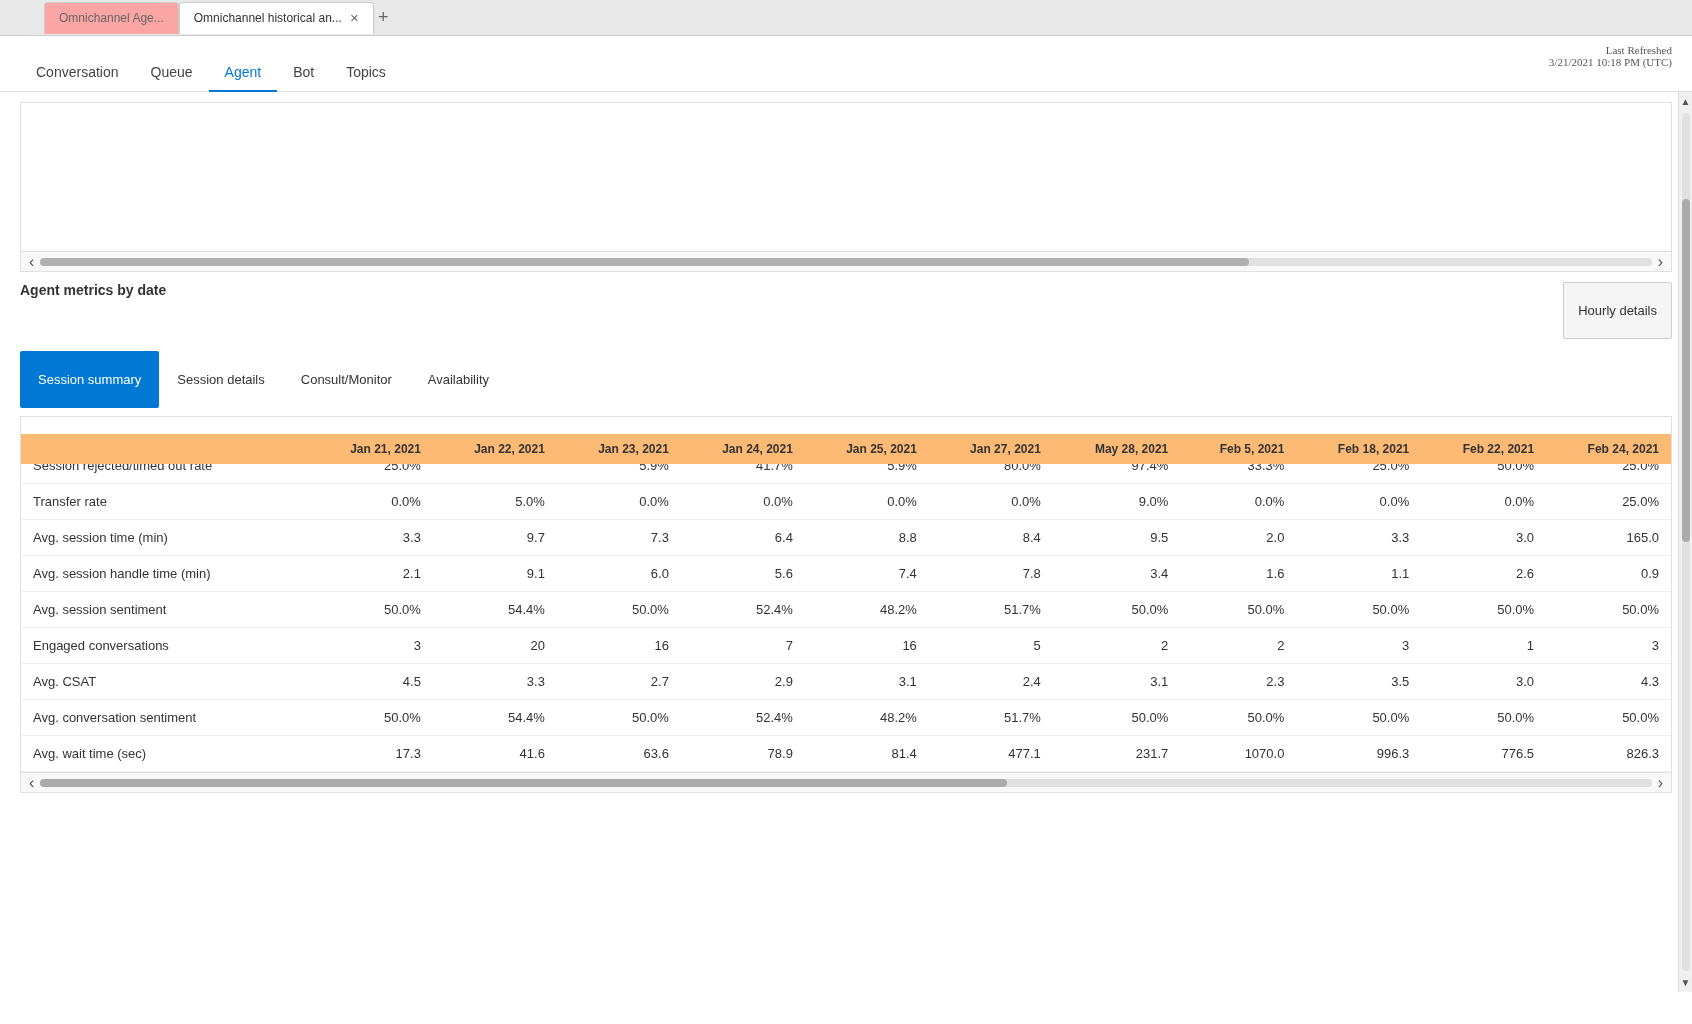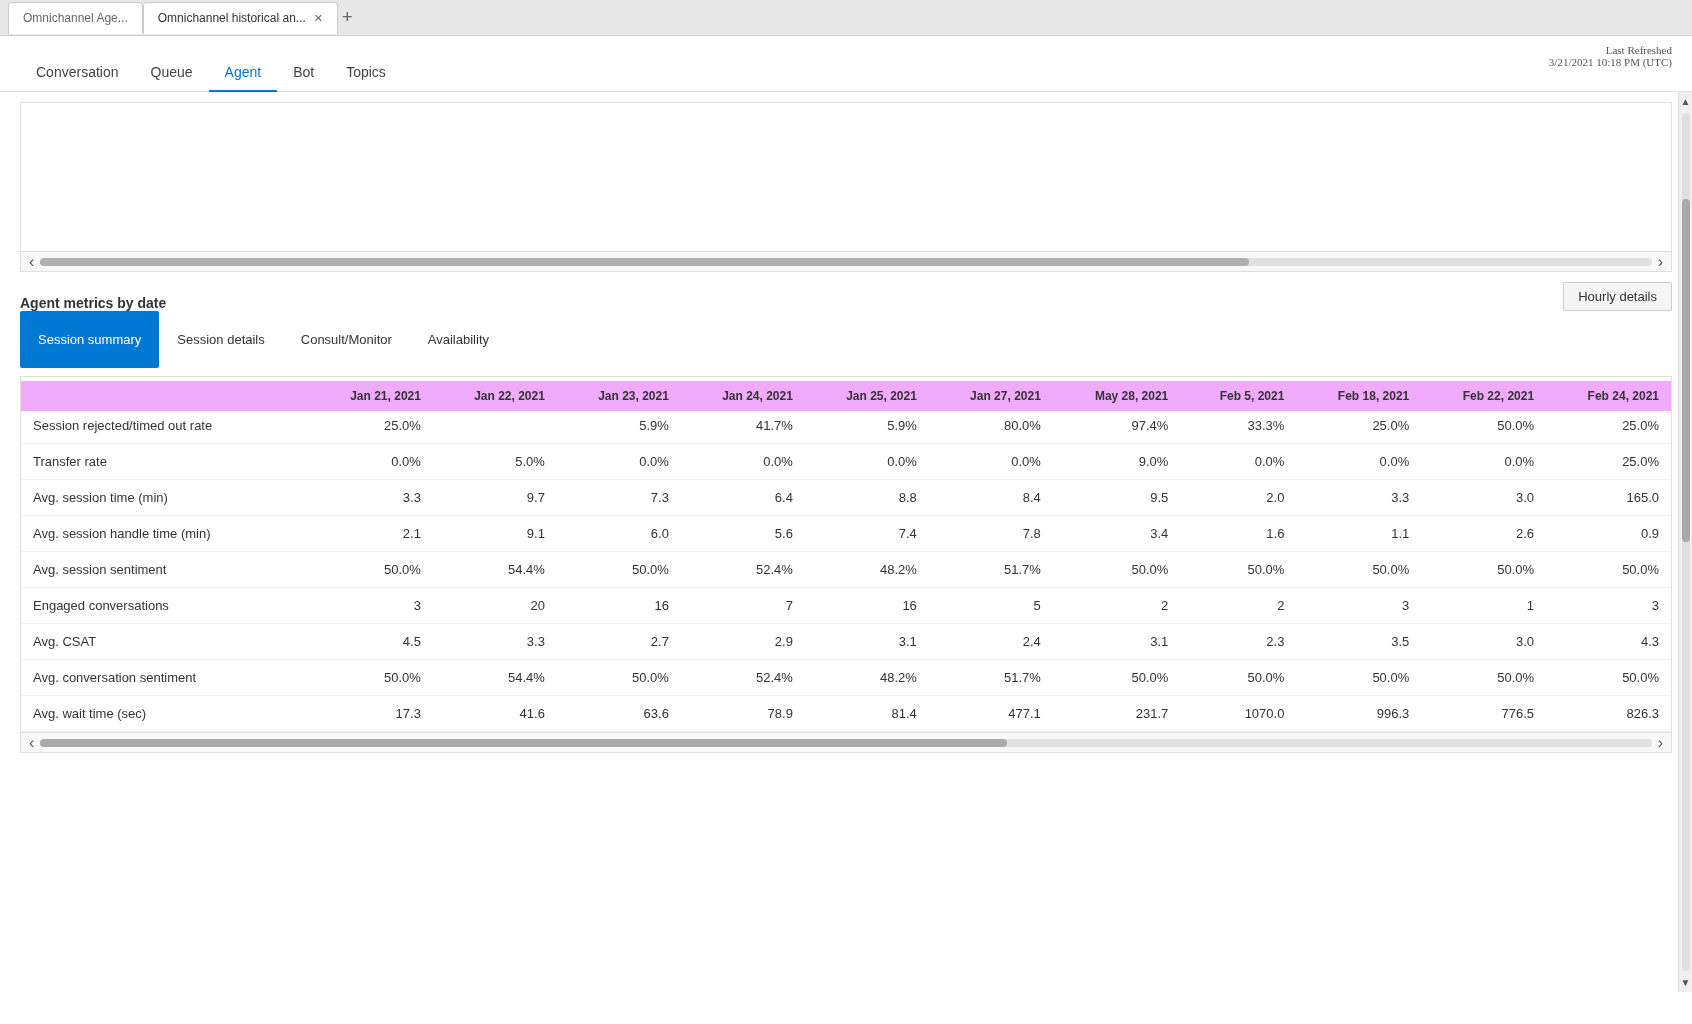--- a/index.html
+++ b/index.html
@@ -5,21 +5,21 @@
     * { box-sizing: border-box; margin: 0; padding: 0; }
     body { font-family: 'Segoe UI', Arial, sans-serif; font-size: 13px; background: #f5f5f5; color: #333; overflow: hidden; height: 1024px; width: 1692px; }
 
     
     .browser-tabs {
       display: flex; align-items: center; background: #e8e8e8; height: 36px; padding: 0 8px; border-bottom: 1px solid #ccc;
     }
     .tab {
       display: flex; align-items: center; padding: 0 14px; height: 32px; background: #f5f5f5; border: 1px solid #ccc; border-bottom: none; border-radius: 4px 4px 0 0; font-size: 12px; cursor: pointer; max-width: 200px; white-space: nowrap; overflow: hidden; text-overflow: ellipsis;
     }
-    .tab.inactive { background: #ffffff; color: #666; }
+    .tab.inactive { background: #fca5a5; color: #666; margin-left: 36px; }
     .tab.active { background: #fff; }
     .tab-close { margin-left: 8px; font-size: 11px; color: #666; cursor: pointer; }
     .tab-add { margin-left: 4px; font-size: 18px; color: #666; cursor: pointer; background: none; border: none; }
 
     
     .app { background: #fff; height: calc(1024px - 36px); display: flex; flex-direction: column; }
 
     
     .top-nav {
       display: flex; align-items: flex-end; padding: 0 20px; border-bottom: 1px solid #e0e0e0; height: 56px; position: relative;
@@ -31,43 +31,43 @@
     .last-refreshed {
       position: absolute; right: 20px; top: 8px; text-align: right; font-size: 11px; color: #555; font-family: Liberation Serif, serif;
     }
 
     
     .content { flex: 1; overflow-y: auto; padding: 0; background: #fff; }
 
     
     .table-section { margin: 10px 20px 0 20px; }
     .table-header-row {
-      display: flex; justify-content: space-between; align-items: flex-end; margin-bottom: 0; gap: 44px;
+      display: flex; justify-content: space-between; align-items: flex-start; margin-bottom: 12px; gap: 44px;
     }
     .section-title { font-size: 14px; font-weight: 600; color: #333; }
     .hourly-btn {
-      border: 1px solid #ccc; background: #f5f5f5; padding: 6px 14px; font-size: 13px; cursor: pointer; color: #333; border-radius: 2px;
+      border: 1px solid #ccc; background: #f5f5f5; padding: 20px 14px; font-size: 13px; cursor: pointer; color: #333; border-radius: 2px;
     }
 
     
     .sub-tabs { display: flex; margin-bottom: 8px; }
     .sub-tab {
       padding: 21px 18px; font-size: 13px; cursor: pointer; color: #333; border: none; background: none;
     }
     .sub-tab.active { background: #0078d4; color: #fff; border-radius: 2px; }
 
     
     .data-table-wrapper {
       overflow-x: auto; overflow-y: auto; max-height: 520px; border: 1px solid #e0e0e0; position: relative;
     }
     .data-table {
       border-collapse: collapse; min-width: 1200px; width: 100%;
     }
     .data-table th {
-      background: #f0abfc; font-size: 12px; font-weight: 600; color: #333; padding: 8px 12px; text-align: right; border-bottom: 1px solid #e0e0e0; white-space: nowrap; position: sticky; top: 4px; z-index: 2;
+      background: #fdba74; font-size: 12px; font-weight: 600; color: #333; padding: 8px 12px; text-align: right; border-bottom: 1px solid #e0e0e0; white-space: nowrap; position: sticky; top: 17px; z-index: 2;
     }
     .data-table th:first-child { text-align: left; min-width: 220px; }
     .data-table td {
       padding: 10px 12px; font-size: 13px; text-align: right; border-bottom: 1px solid #f0f0f0; color: #333;
     }
     .data-table td:first-child { text-align: left; color: #333; }
 
     
     .scroll-arrow {
       font-size: 16px; color: #555; cursor: pointer; user-select: none;

